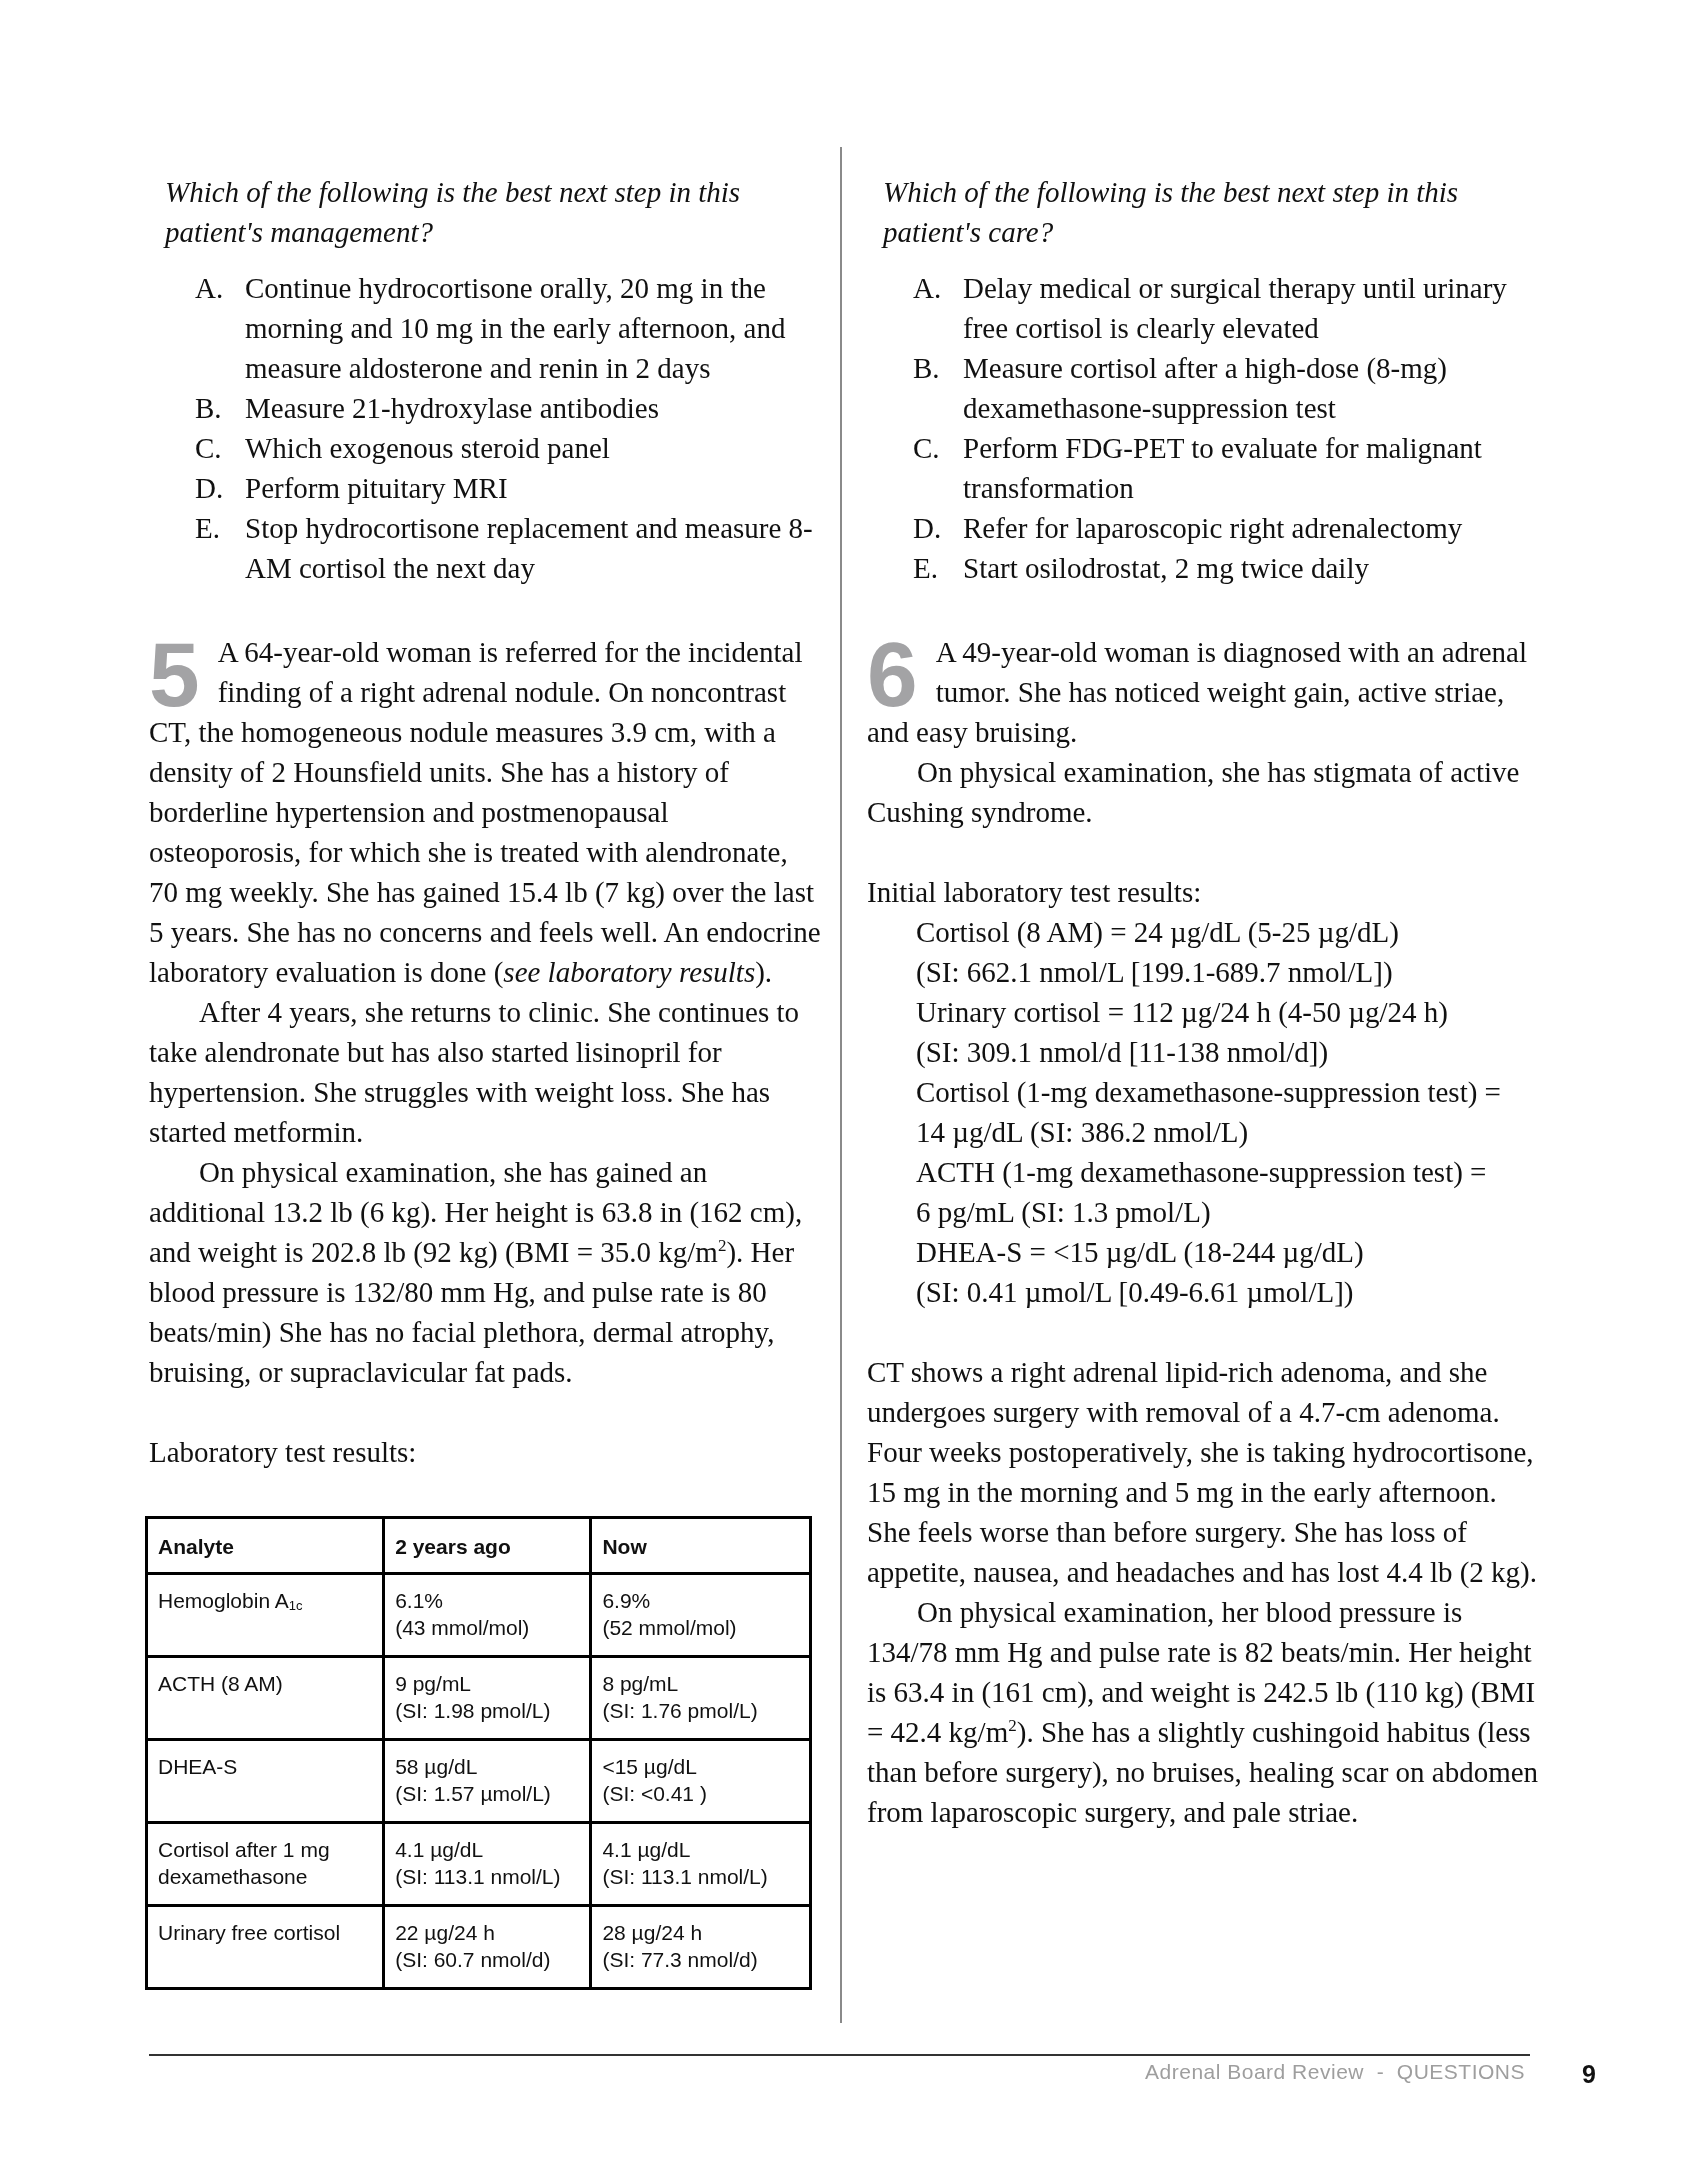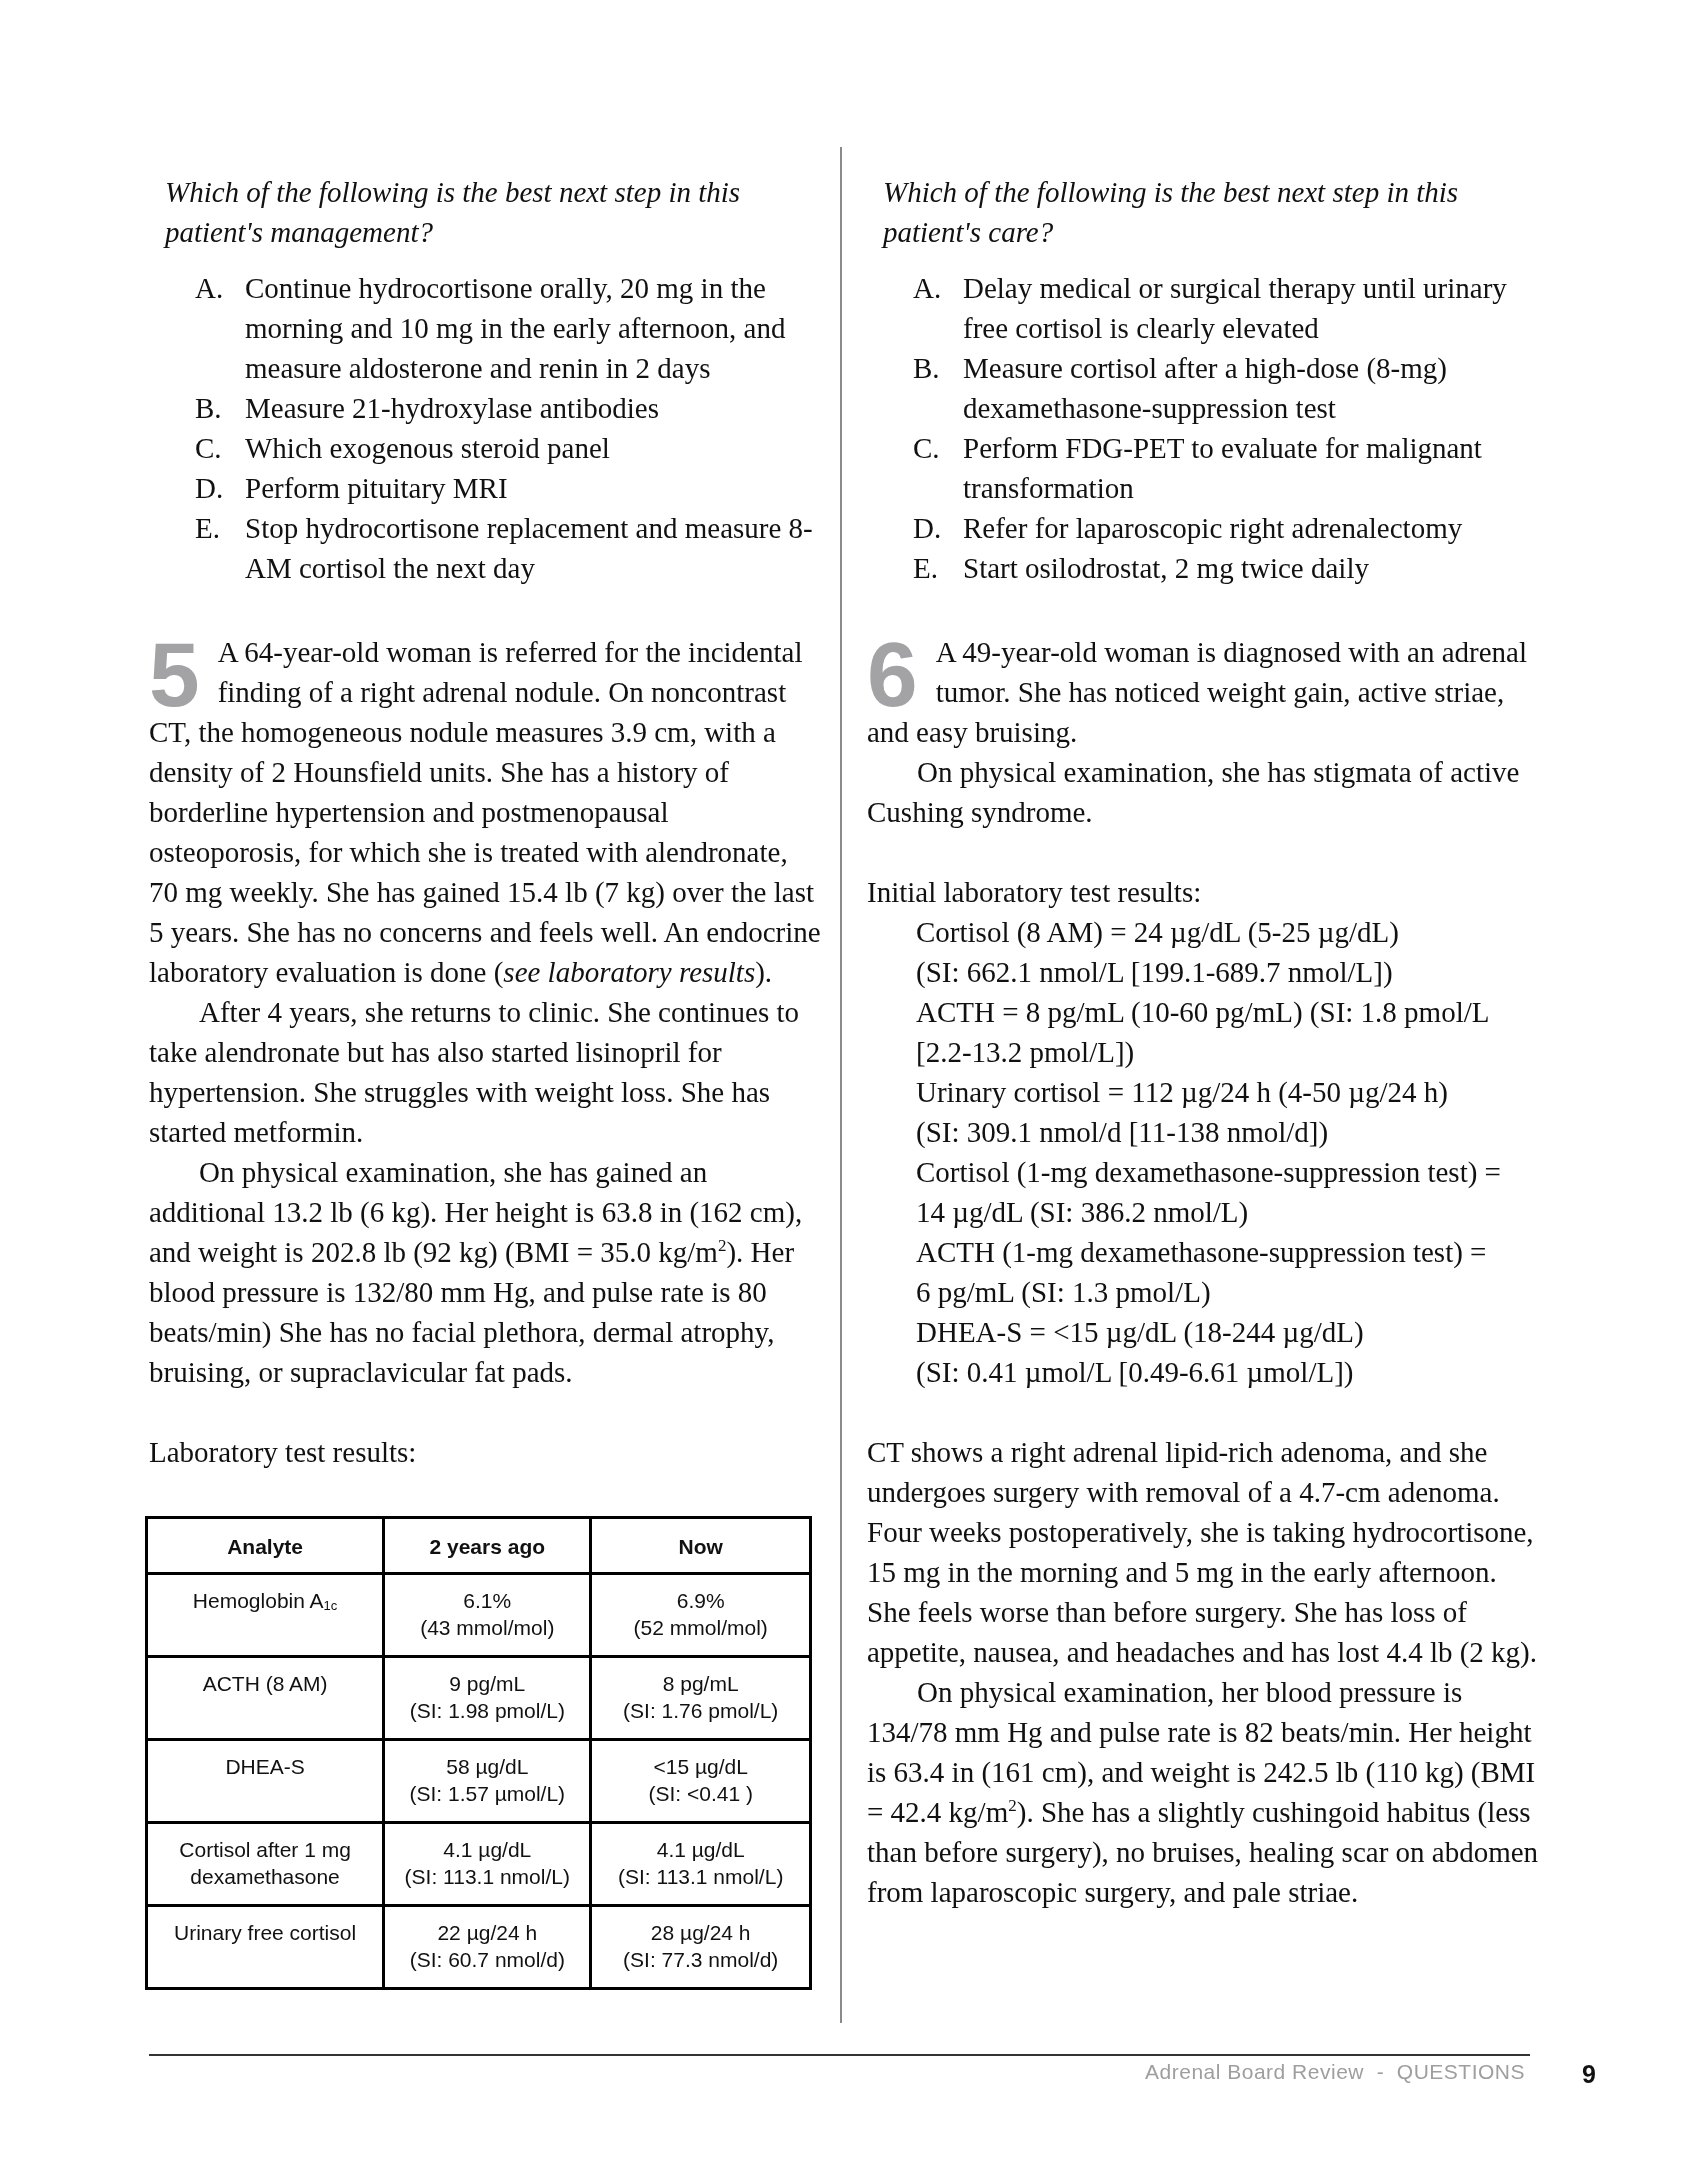--- a/index.html
+++ b/index.html
@@ -19,21 +19,21 @@
             font-size: 91px; line-height: 73px; color: #a3a3a5; margin: 6px 18px 0 0; }
     .para { margin: 0; }
     .indent { text-indent: 50px; }
     .q-block { margin-top: 44px; }
     .gap { height: 40px; }
     .labs { margin: 0; padding: 0; list-style: none; }
     .lab { padding-left: 75px; text-indent: -26px; }
     .lab-line2 { display: block; padding-left: 0; }
     table.lab-table { border-collapse: collapse; margin-top: 44px; width: 667px; margin-left: -4px;
                       font-family: "Liberation Sans", "DejaVu Sans", sans-serif; font-size: 21px; line-height: 27px; color: #111; }
-    table.lab-table td, table.lab-table th { border: 3px solid #000; vertical-align: top; text-align: center; padding: 12px 10px 14px 10px; }
+    table.lab-table td, table.lab-table th { border: 3px solid #000; vertical-align: top; text-align: left; padding: 12px 10px 14px 10px; }
     table.lab-table th { font-weight: bold; padding: 14px 10px 12px 10px; }
     .c1 { width: 223px; } .c2 { width: 196px; } .c3 { width: 210px; }
     sub.small { font-size: 13px; vertical-align: baseline; position: relative; top: 2px; }
     .footer-rule { position: absolute; left: 149px; top: 2054px; width: 1381px; height: 2px; background: #333; }
     .footer-title { position: absolute; right: 158px; top: 2060px; font-size: 21px; font-weight: normal; color: #9e9e9e; letter-spacing: 0.5px; }
     .page-num { position: absolute; left: 1582px; top: 2060px; font-size: 25px; font-weight: bold; color: #111; }
     .it { font-style: italic; }
     sup { font-size: 17px; line-height: 0; }
   </style>
 </head>
@@ -139,21 +139,20 @@
   </ul>
 
   <div class="q-block">
     <span class="qnum">6</span>
     <p class="para">A 49-year-old woman is diagnosed with an adrenal tumor. She has noticed weight gain, active striae, and easy bruising.</p>
     <p class="para indent">On physical examination, she has stigmata of active Cushing syndrome.</p>
     <div class="gap"></div>
     <p class="para">Initial laboratory test results:</p>
     <ul class="labs">
       <li class="lab"><span>Cortisol (8 AM) = 24 µg/dL (5-25 µg/dL)</span> <span class="lab-line2">(SI: 662.1 nmol/L [199.1-689.7 nmol/L])</span></li>
-      <li class="lab"><span>ACTH = 8 pg/mL (10-60 pg/mL) (SI: 1.8 pmol/L</span> <span class="lab-line2">[2.2-13.2 pmol/L])</span></li>
       <li class="lab"><span>Urinary cortisol = 112 µg/24 h (4-50 µg/24 h)</span> <span class="lab-line2">(SI: 309.1 nmol/d [11-138 nmol/d])</span></li>
       <li class="lab"><span>Cortisol (1-mg dexamethasone-suppression test) =</span> <span class="lab-line2">14 µg/dL (SI: 386.2 nmol/L)</span></li>
       <li class="lab"><span>ACTH (1-mg dexamethasone-suppression test) =</span> <span class="lab-line2">6 pg/mL (SI: 1.3 pmol/L)</span></li>
       <li class="lab"><span>DHEA-S = &lt;15 µg/dL (18-244 µg/dL)</span> <span class="lab-line2">(SI: 0.41 µmol/L [0.49-6.61 µmol/L])</span></li>
     </ul>
     <div class="gap"></div>
     <p class="para">CT shows a right adrenal lipid-rich adenoma, and she undergoes surgery with removal of a 4.7-cm adenoma. Four weeks postoperatively, she is taking hydrocortisone, 15 mg in the morning and 5 mg in the early afternoon. She feels worse than before surgery. She has loss of appetite, nausea, and headaches and has lost 4.4 lb (2 kg).</p>
     <p class="para indent"><span>On physical examination, her blood pressure is 134/78 mm Hg and pulse rate is 82 beats/min. Her height is 63.4 in (161 cm), and weight is 242.5 lb (110 kg) (BMI = 42.4 kg/m</span><sup>2</sup><span>). She has a slightly cushingoid habitus (less than before surgery), no bruises, healing scar on abdomen from laparoscopic surgery, and pale striae.</span></p>
   </div>
 </div>

